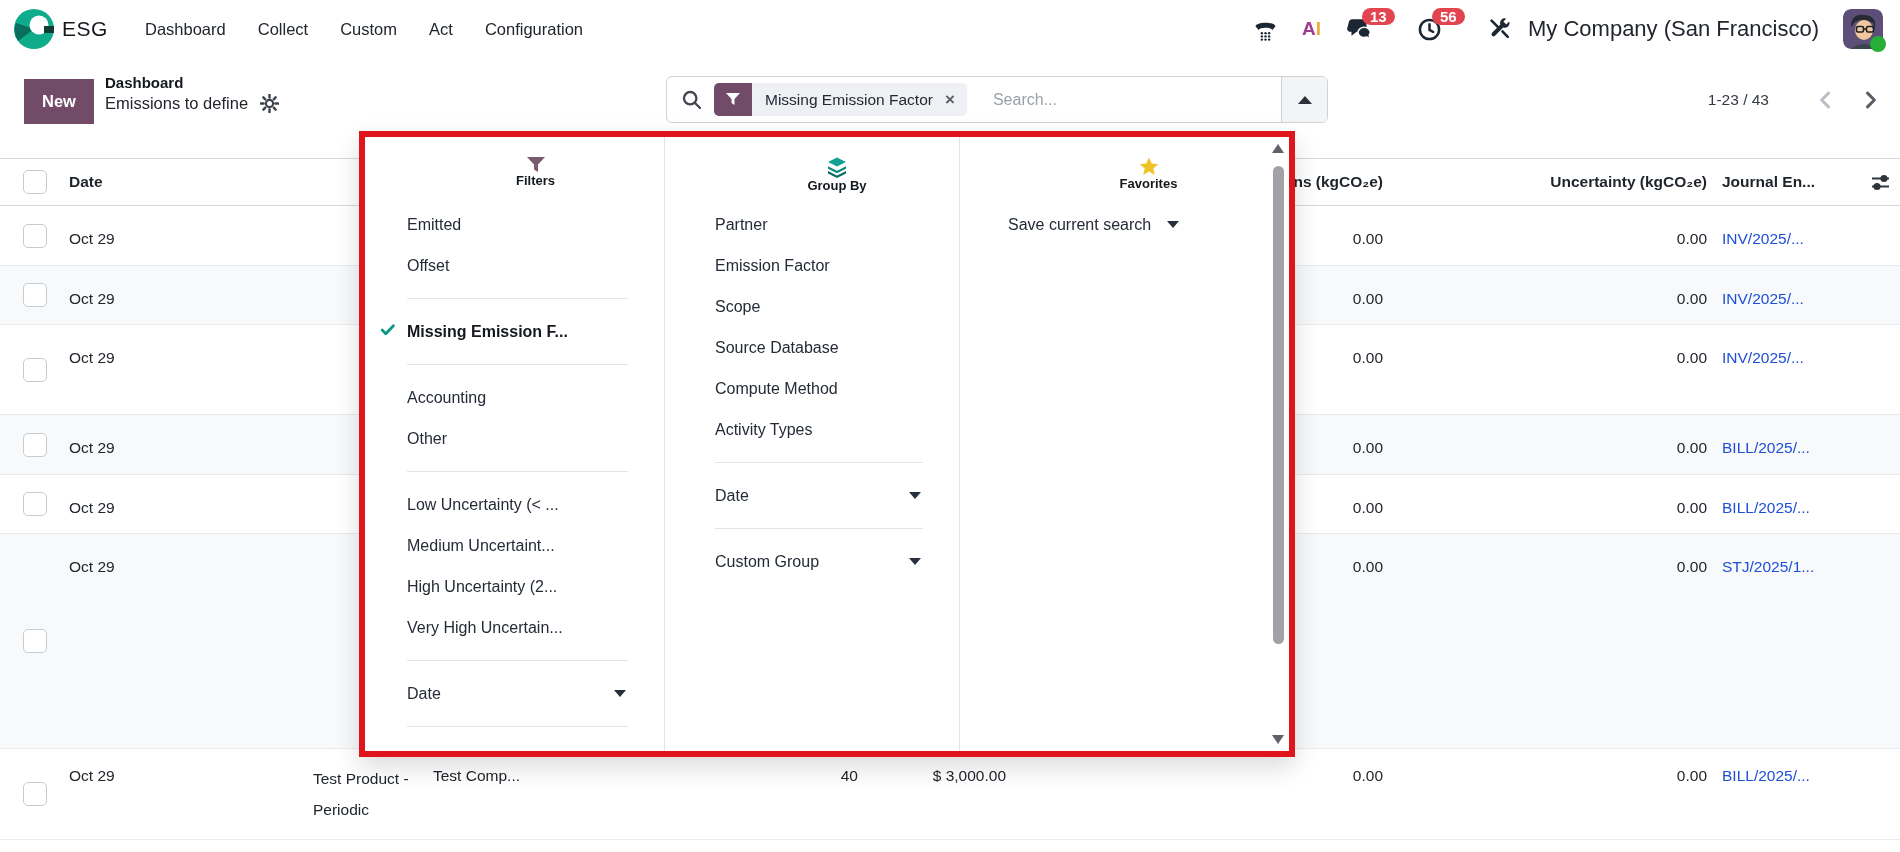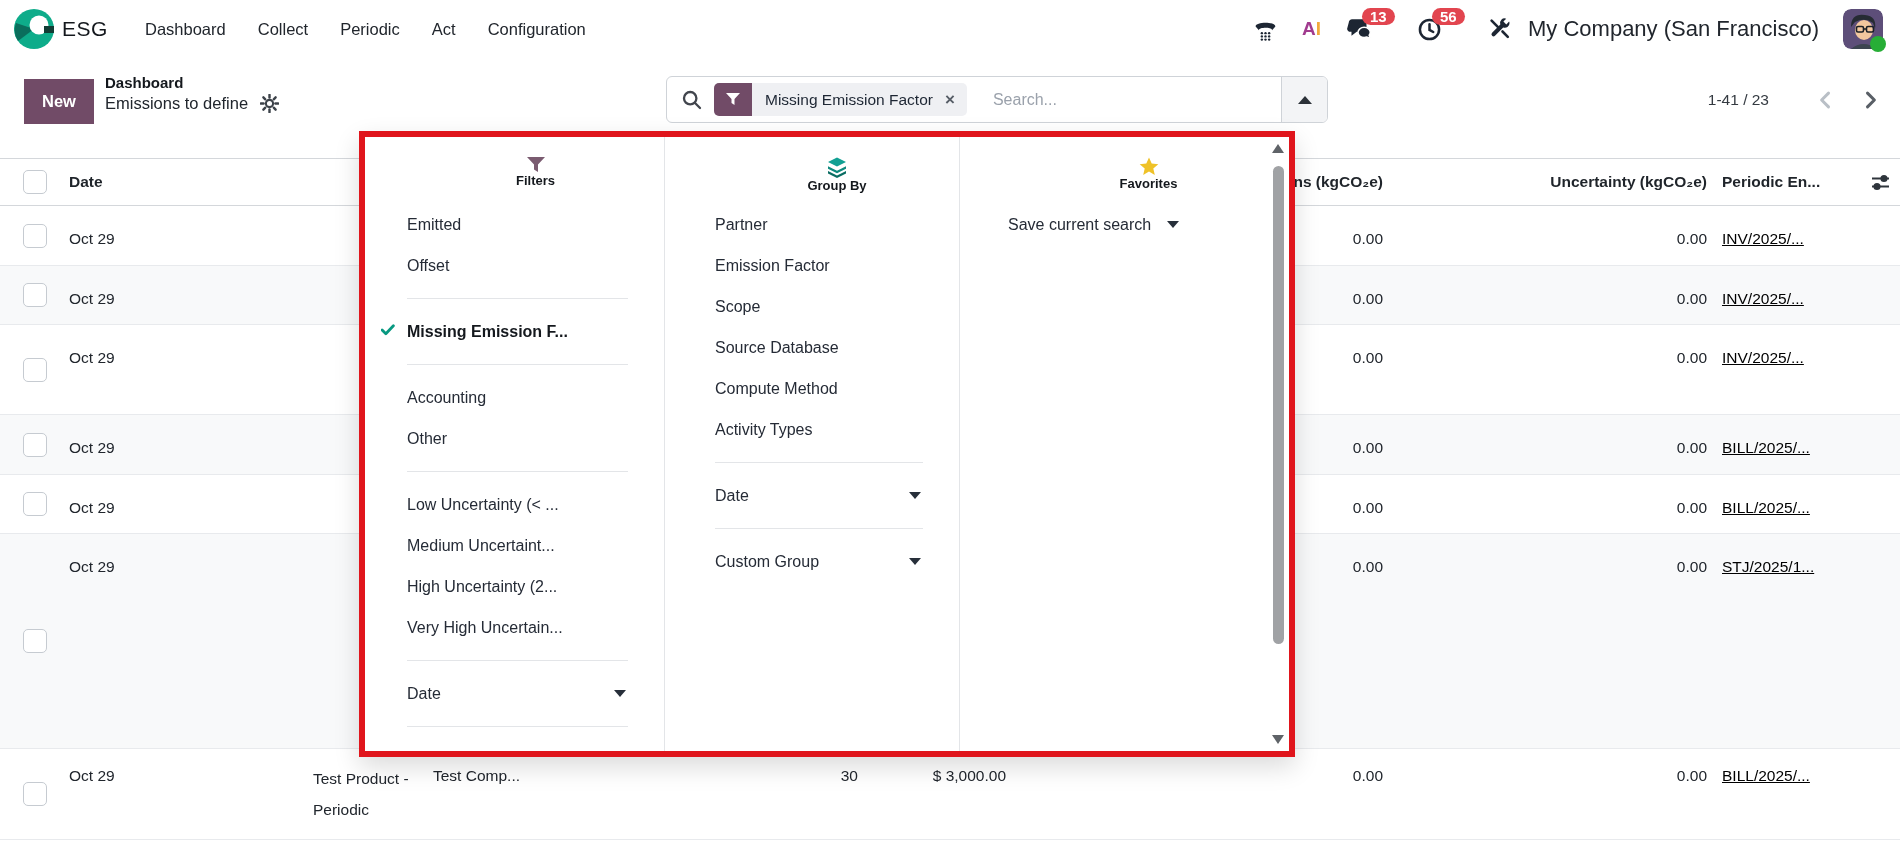--- a/index.html
+++ b/index.html
@@ -66,21 +66,21 @@
   .c{padding-top:24px;font-size:15.5px;color:#21262d;box-sizing:border-box;}
   .r7 .c{padding-top:18px;}
   .num{text-align:right;}
   .cdate{padding-left:9px;}
   .cprod{padding-left:3px;padding-right:8px;line-height:31px;padding-top:14px !important;}
   .cpart{padding-left:3px;}
   .cqty{padding-right:2px;}
   .cprice{padding-right:4px;}
   .cemis{padding-right:2px;}
   .cjr{padding-left:15px;position:relative;}
-  .lnk{color:#000000;cursor:pointer;text-decoration:underline;}
+  .lnk{color:#1d4ed8;cursor:pointer;}
   .cb{display:flex;align-items:center;justify-content:center;padding-left:10px;box-sizing:border-box;}
   .ckb{width:24px;height:24px;border:1.6px solid #c6cbd1;border-radius:5px;background:#fff;
        cursor:pointer;box-sizing:border-box;}
   .colcfg{position:absolute;right:10px;top:15px;cursor:pointer;}
 
   
   .spanel{position:absolute;left:359px;top:131px;width:936px;height:626px;box-sizing:border-box;
           border:6px solid #e0151c;background:#fff;z-index:50;display:flex;
           box-shadow:0 10px 24px rgba(0,0,0,.14);}
   .sp-col{box-sizing:border-box;padding-top:0;}
@@ -118,21 +118,21 @@
         <circle cx="20" cy="20" r="20" fill="#0eac8a"></circle>
         <path d="M20 20 L4 32 A20 20 0 0 1 2 14 Z" fill="#0a6e5c"></path>
         <circle cx="25" cy="16" r="9.5" fill="#ffffff"></circle>
         <rect x="30" y="17" width="10" height="7" fill="#123d35"></rect>
       </svg>
     </div>
     <div class="brand">ESG</div>
     <div class="menus">
       <div class="mi">Dashboard</div>
       <div class="mi">Collect</div>
-      <div class="mi">Periodic</div>
+      <div class="mi">Custom</div>
       <div class="mi">Act</div>
       <div class="mi">Configuration</div>
     </div>
     <div class="navright">
       <div class="nicon" style="margin-right:24px">
         <svg width="25" height="25" viewBox="0 0 24 24" fill="#1d2633">
           <path d="M2.5 9C2.5 4.2 21.5 4.2 21.5 9L18.3 12.6C18.3 9.6 5.7 9.6 5.7 12.6Z"></path>
           <circle cx="8.5" cy="15.5" r="1.15"></circle>
             <circle cx="12" cy="15.5" r="1.15"></circle>
             <circle cx="15.5" cy="15.5" r="1.15"></circle>
@@ -223,21 +223,21 @@
       <span class="facet-label">Missing Emission Factor</span>
       <span class="facet-x">×</span>
     </div>
     <span class="sb-ph">Search...</span>
     <span class="sb-toggle">
       <span class="tri-up"></span>
     </span>
   </div>
 
   <div class="pager">
-    <span class="pager-range">1-41 / 23</span>
+    <span class="pager-range">1-23 / 43</span>
     <span class="pg-btn">
       <svg width="20" height="20" viewBox="0 0 16 16" fill="none" stroke="#b9bfc6" stroke-width="2.4" stroke-linecap="round" stroke-linejoin="round">
           <polyline points="10,2.5 4.5,8 10,13.5"></polyline>
         </svg>
     </span>
     <span class="pg-btn">
       <svg width="20" height="20" viewBox="0 0 16 16" fill="none" stroke="#595f66" stroke-width="2.4" stroke-linecap="round" stroke-linejoin="round">
           <polyline points="6,2.5 11.5,8 6,13.5"></polyline>
         </svg>
     </span>
@@ -249,21 +249,21 @@
           <span class="ckb"></span>
         </div>
       <div class="hc cdate">Date</div>
       <div></div>
         <div></div>
         <div></div>
         <div></div>
       <div class="hc num cemis">Emissions (kgCO₂e)</div>
       <div class="hc num">Uncertainty (kgCO₂e)</div>
       <div class="hc cjr">
-        <span>Periodic En...</span>
+        <span>Journal En...</span>
         <span class="colcfg">
           <svg width="19" height="17" viewBox="0 0 19 17" stroke="#2f353c" stroke-width="2" fill="#2f353c">
             <line x1="1" y1="4.5" x2="18" y2="4.5"></line>
               <circle cx="13" cy="4.5" r="2.6"></circle>
             <line x1="1" y1="12.5" x2="18" y2="12.5"></line>
               <circle cx="6" cy="12.5" r="2.6"></circle>
           </svg>
         </span>
       </div>
     </div>
@@ -352,21 +352,21 @@
       <div class="c cjr"><span class="lnk">STJ/2025/1...</span></div>
     </div>
 
     <div class="trow h91 r7">
       <div class="cb">
           <span class="ckb"></span>
         </div>
       <div class="c cdate">Oct 29</div>
       <div class="c cprod">Test Product - Periodic</div>
       <div class="c cpart">Test Comp...</div>
-      <div class="c num cqty">30</div>
+      <div class="c num cqty">40</div>
       <div class="c num cprice">$ 3,000.00</div>
       <div class="c num cemis">0.00</div>
       <div class="c num">0.00</div>
       <div class="c cjr"><span class="lnk">BILL/2025/...</span></div>
     </div>
   </div>
 
   <div class="spanel">
 
     <div class="sp-col sp-f">

